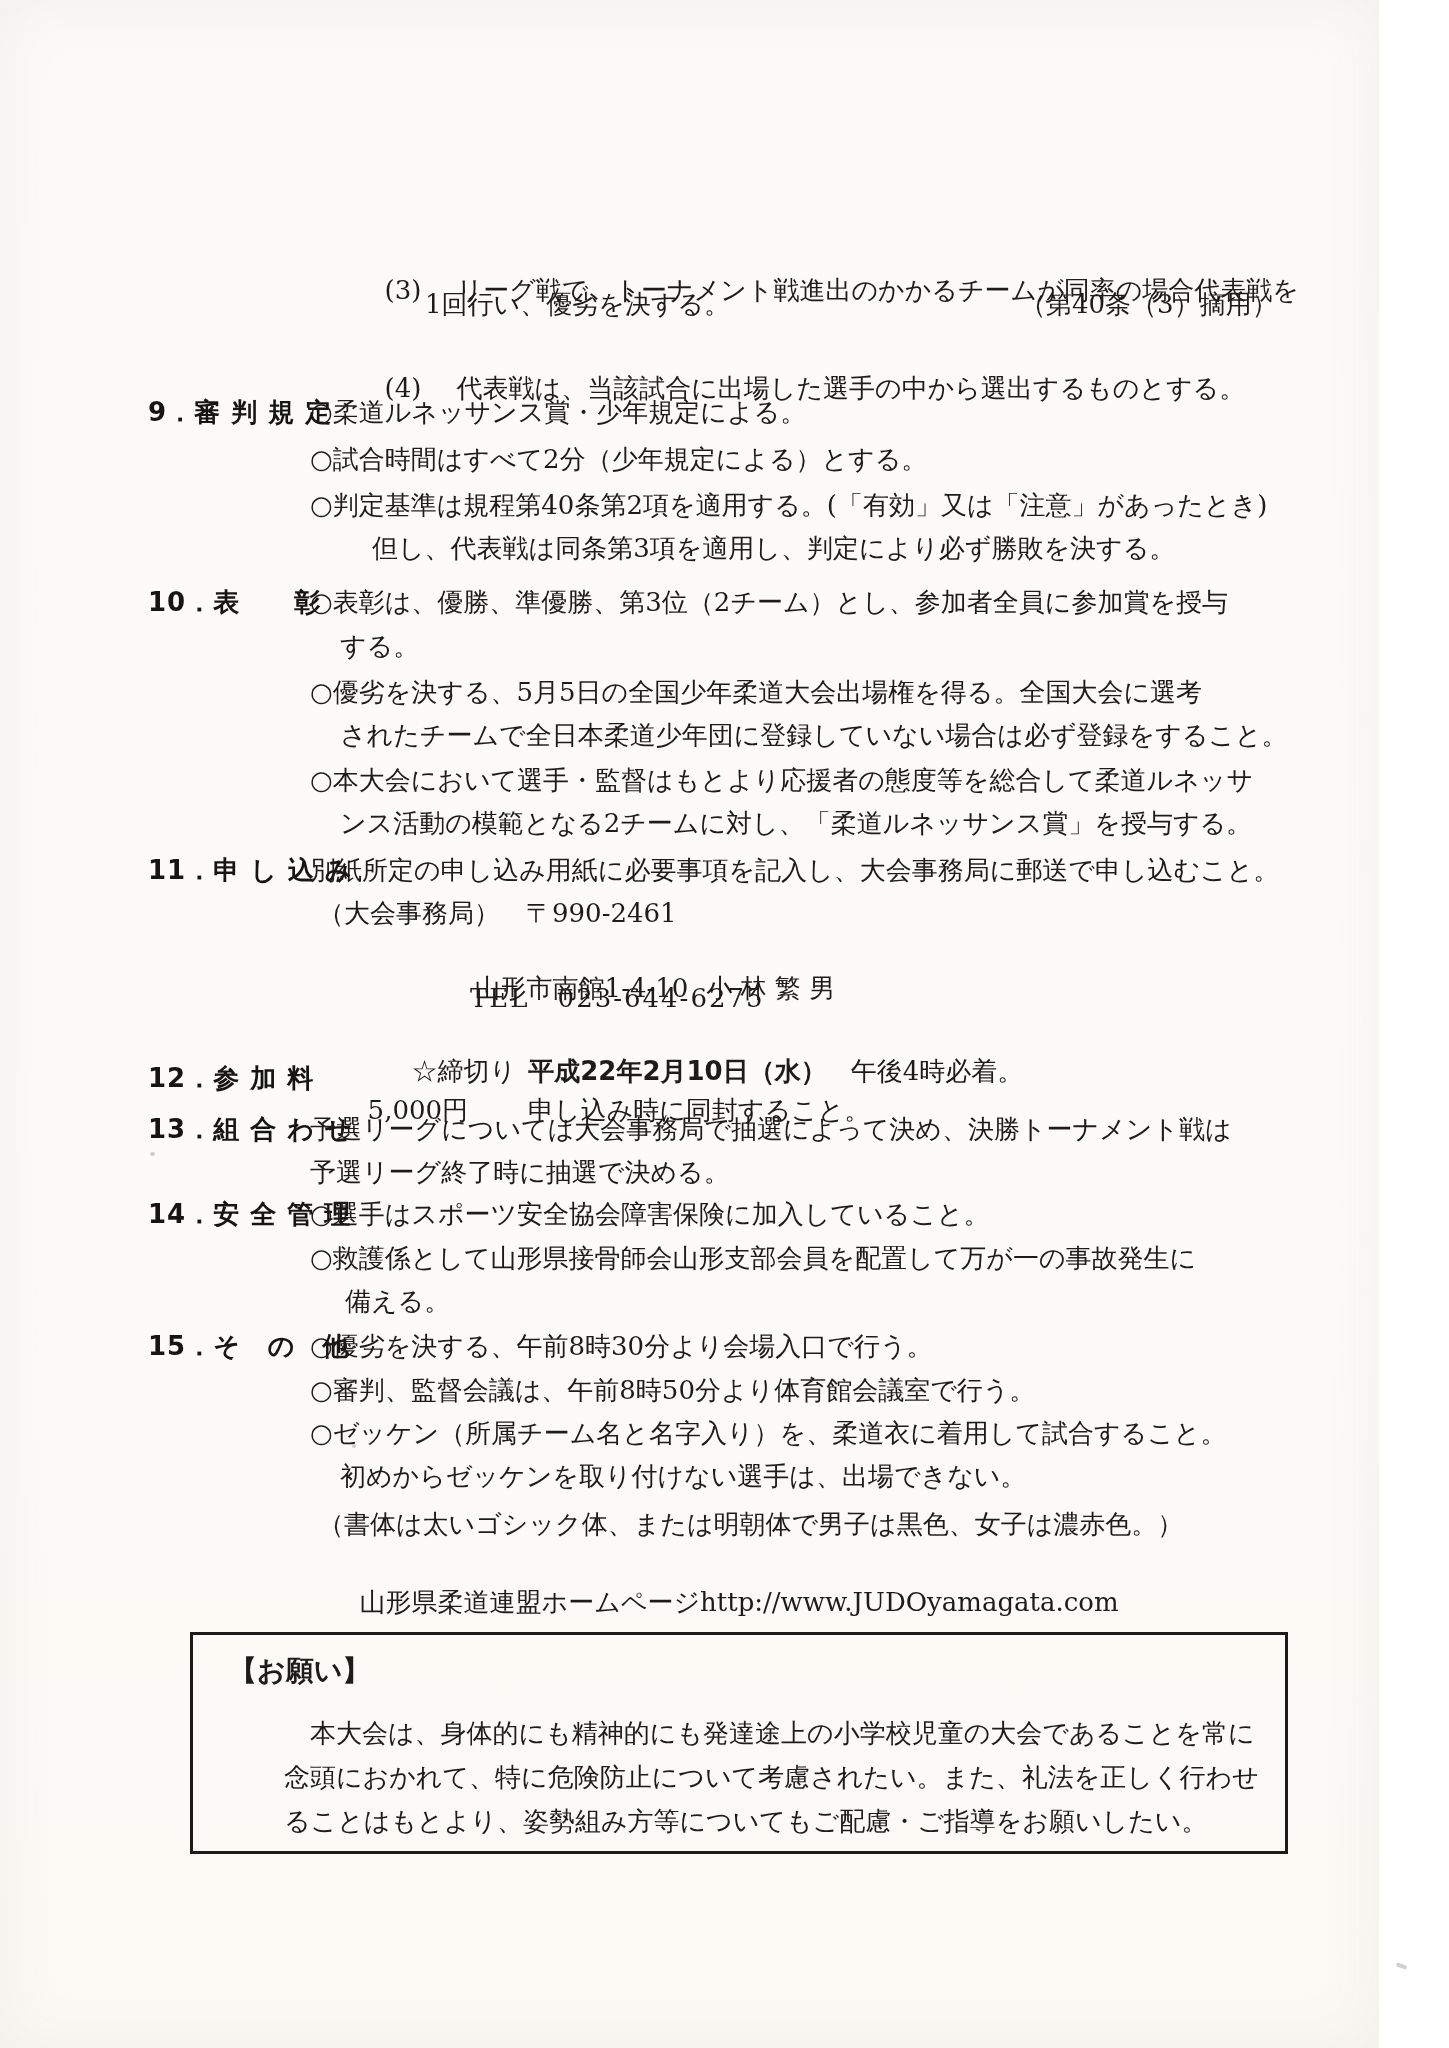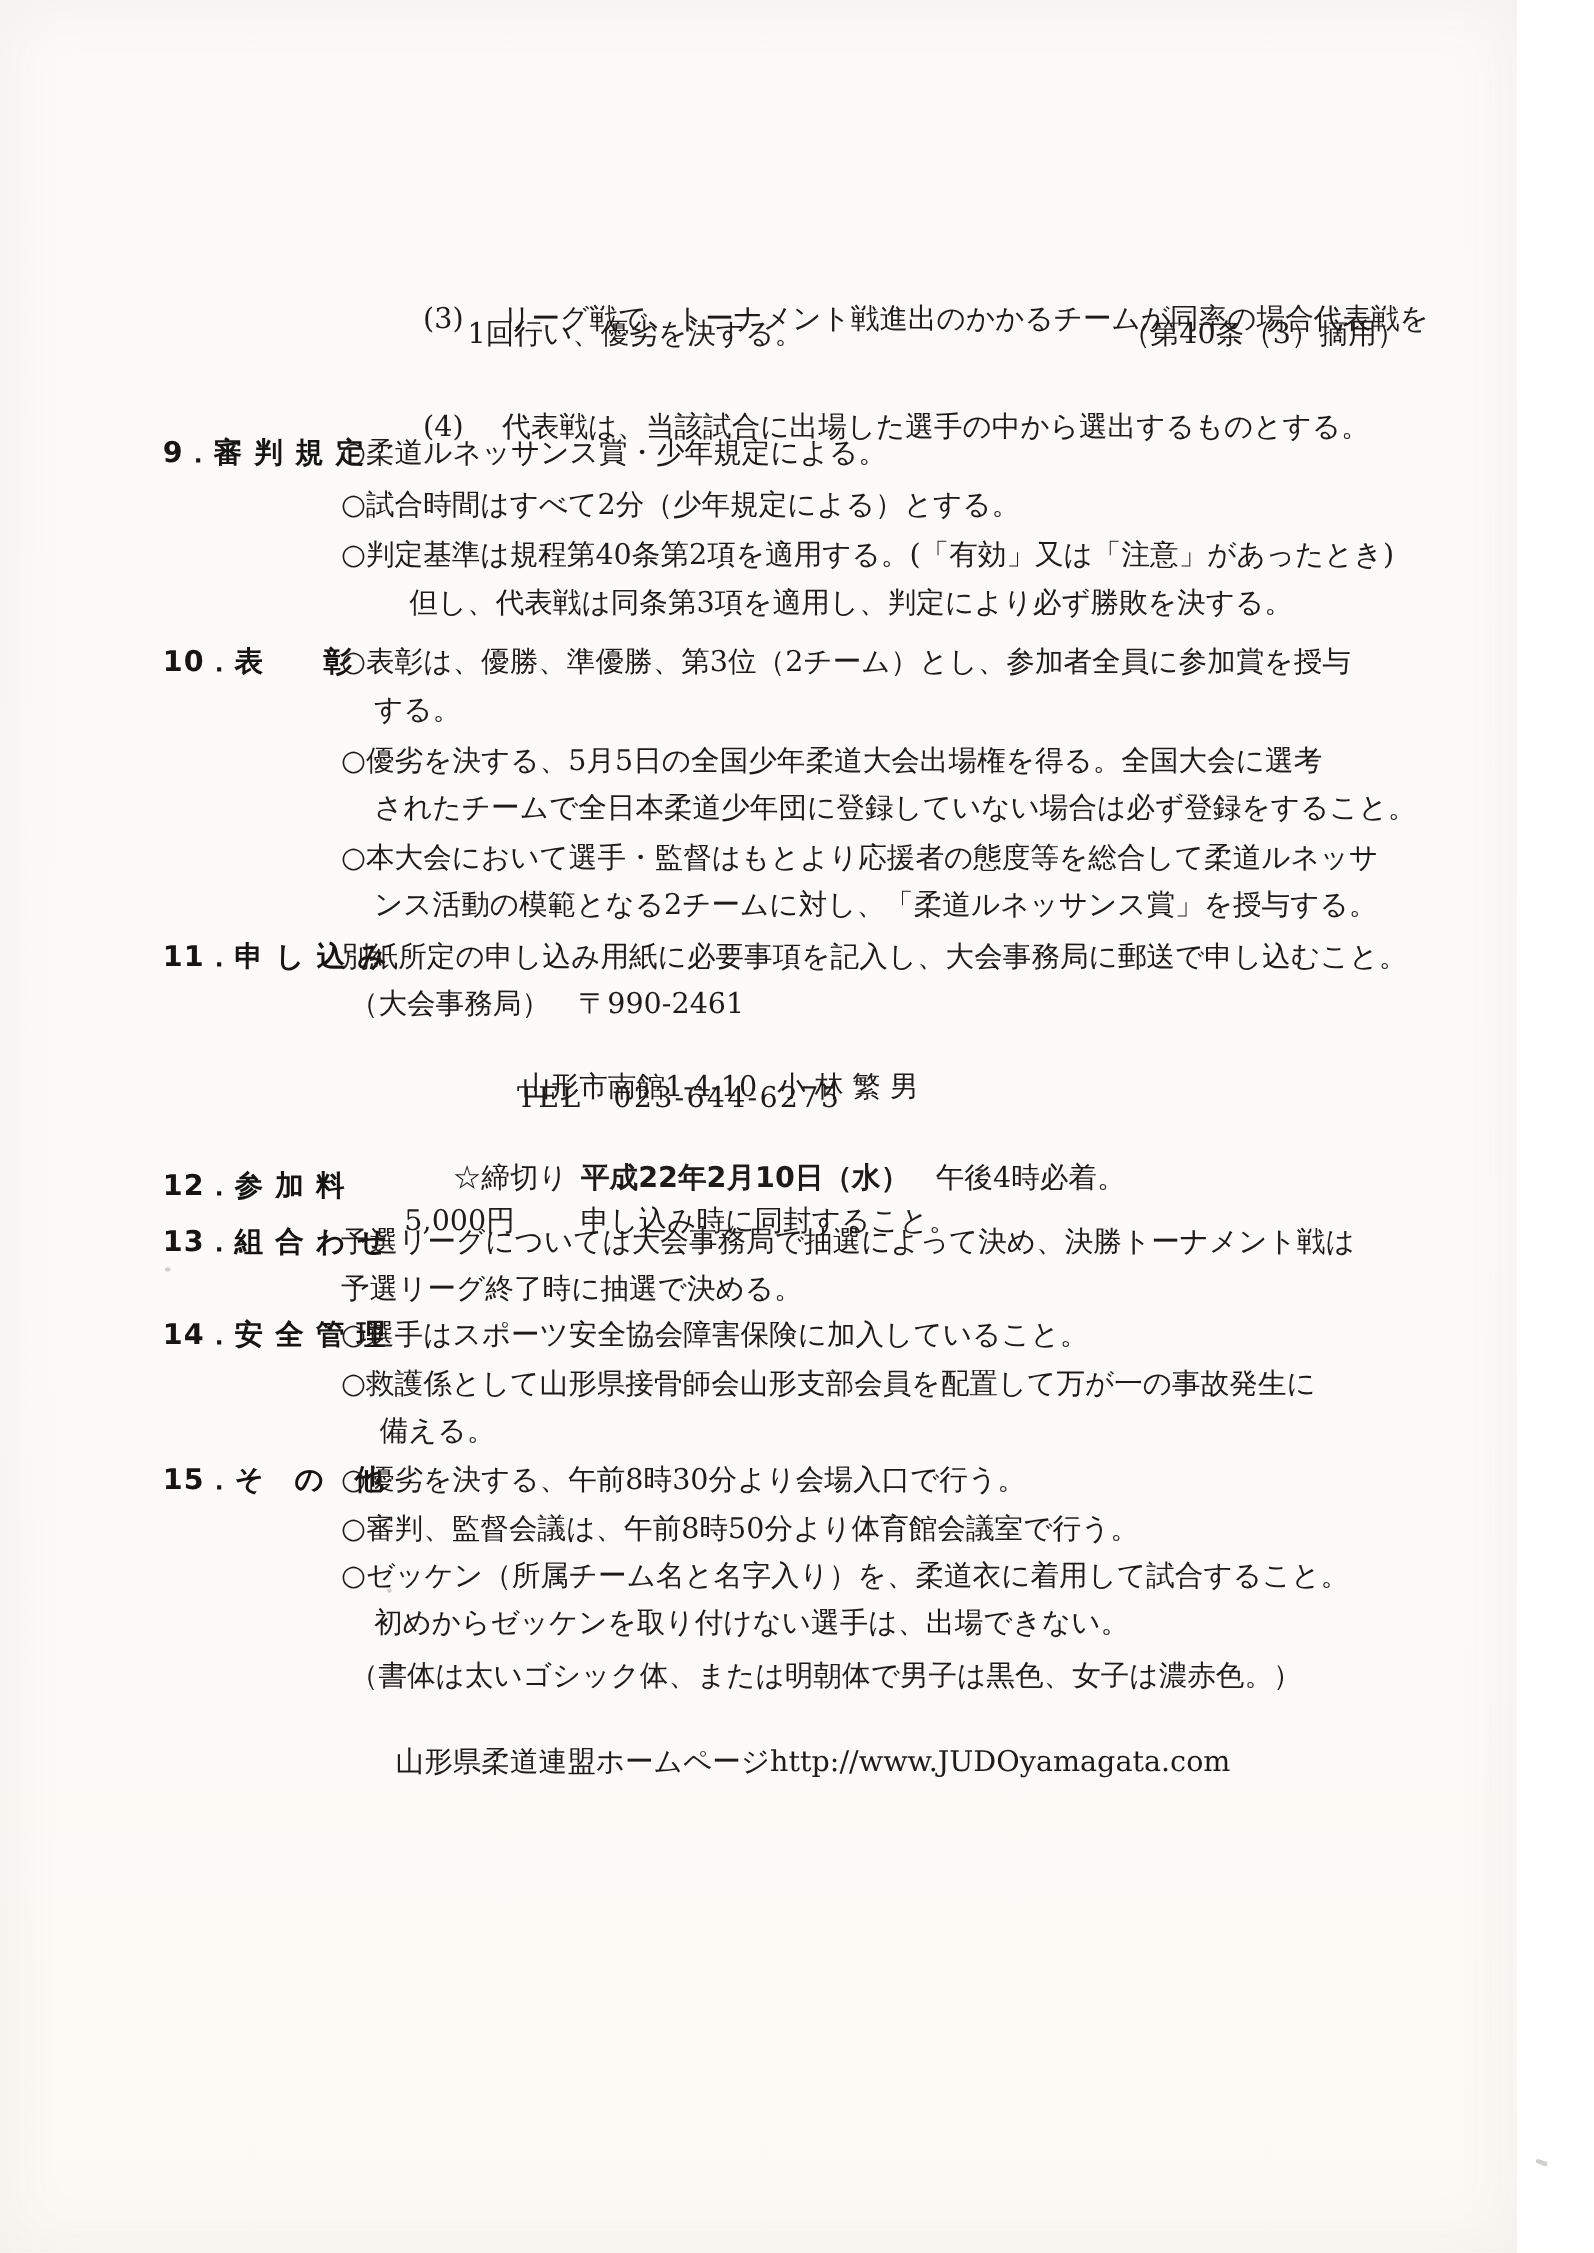--- a/index.html
+++ b/index.html
@@ -103,18 +103,24 @@
     <div class="line" style="left:310px;top:1330px">○優劣を決する、午前8時30分より会場入口で行う。</div>
     <div class="line" style="left:310px;top:1374px">○審判、監督会議は、午前8時50分より体育館会議室で行う。</div>
     <div class="line" style="left:310px;top:1417px">○ゼッケン（所属チーム名と名字入り）を、柔道衣に着用して試合すること。</div>
     <div class="line" style="left:340px;top:1460px">初めからゼッケンを取り付けない選手は、出場できない。</div>
     <div class="line" style="left:318px;top:1508px">（書体は太いゴシック体、または明朝体で男子は黒色、女子は濃赤色。）</div>
     <div class="line" style="left:310px;top:1554px">
       <span>山形県柔道連盟ホームページ</span><span class="gap-url">http://www.JUDOyamagata.com</span>
     </div>
   </section>
 
+  <div class="request-box">
+    <div class="box-title">【お願い】</div>
+    <div class="box-line" style="top:82px">　本大会は、身体的にも精神的にも発達途上の小学校児童の大会であることを常に</div>
+    <div class="box-line" style="top:126px">念頭におかれて、特に危険防止について考慮されたい。また、礼法を正しく行わせ</div>
+    <div class="box-line" style="top:170px">ることはもとより、姿勢組み方等についてもご配慮・ご指導をお願いしたい。</div>
+  </div>
 
   <div class="speck" style="left:150px;top:1152px;width:5px;height:4px"></div>
   <div class="speck" style="left:352px;top:1444px;width:4px;height:4px"></div>
   <div class="speck" style="left:1396px;top:1964px;width:11px;height:4px;border-radius:2px;transform:rotate(20deg)"></div>
 
 </div>
 
 </body></html>

